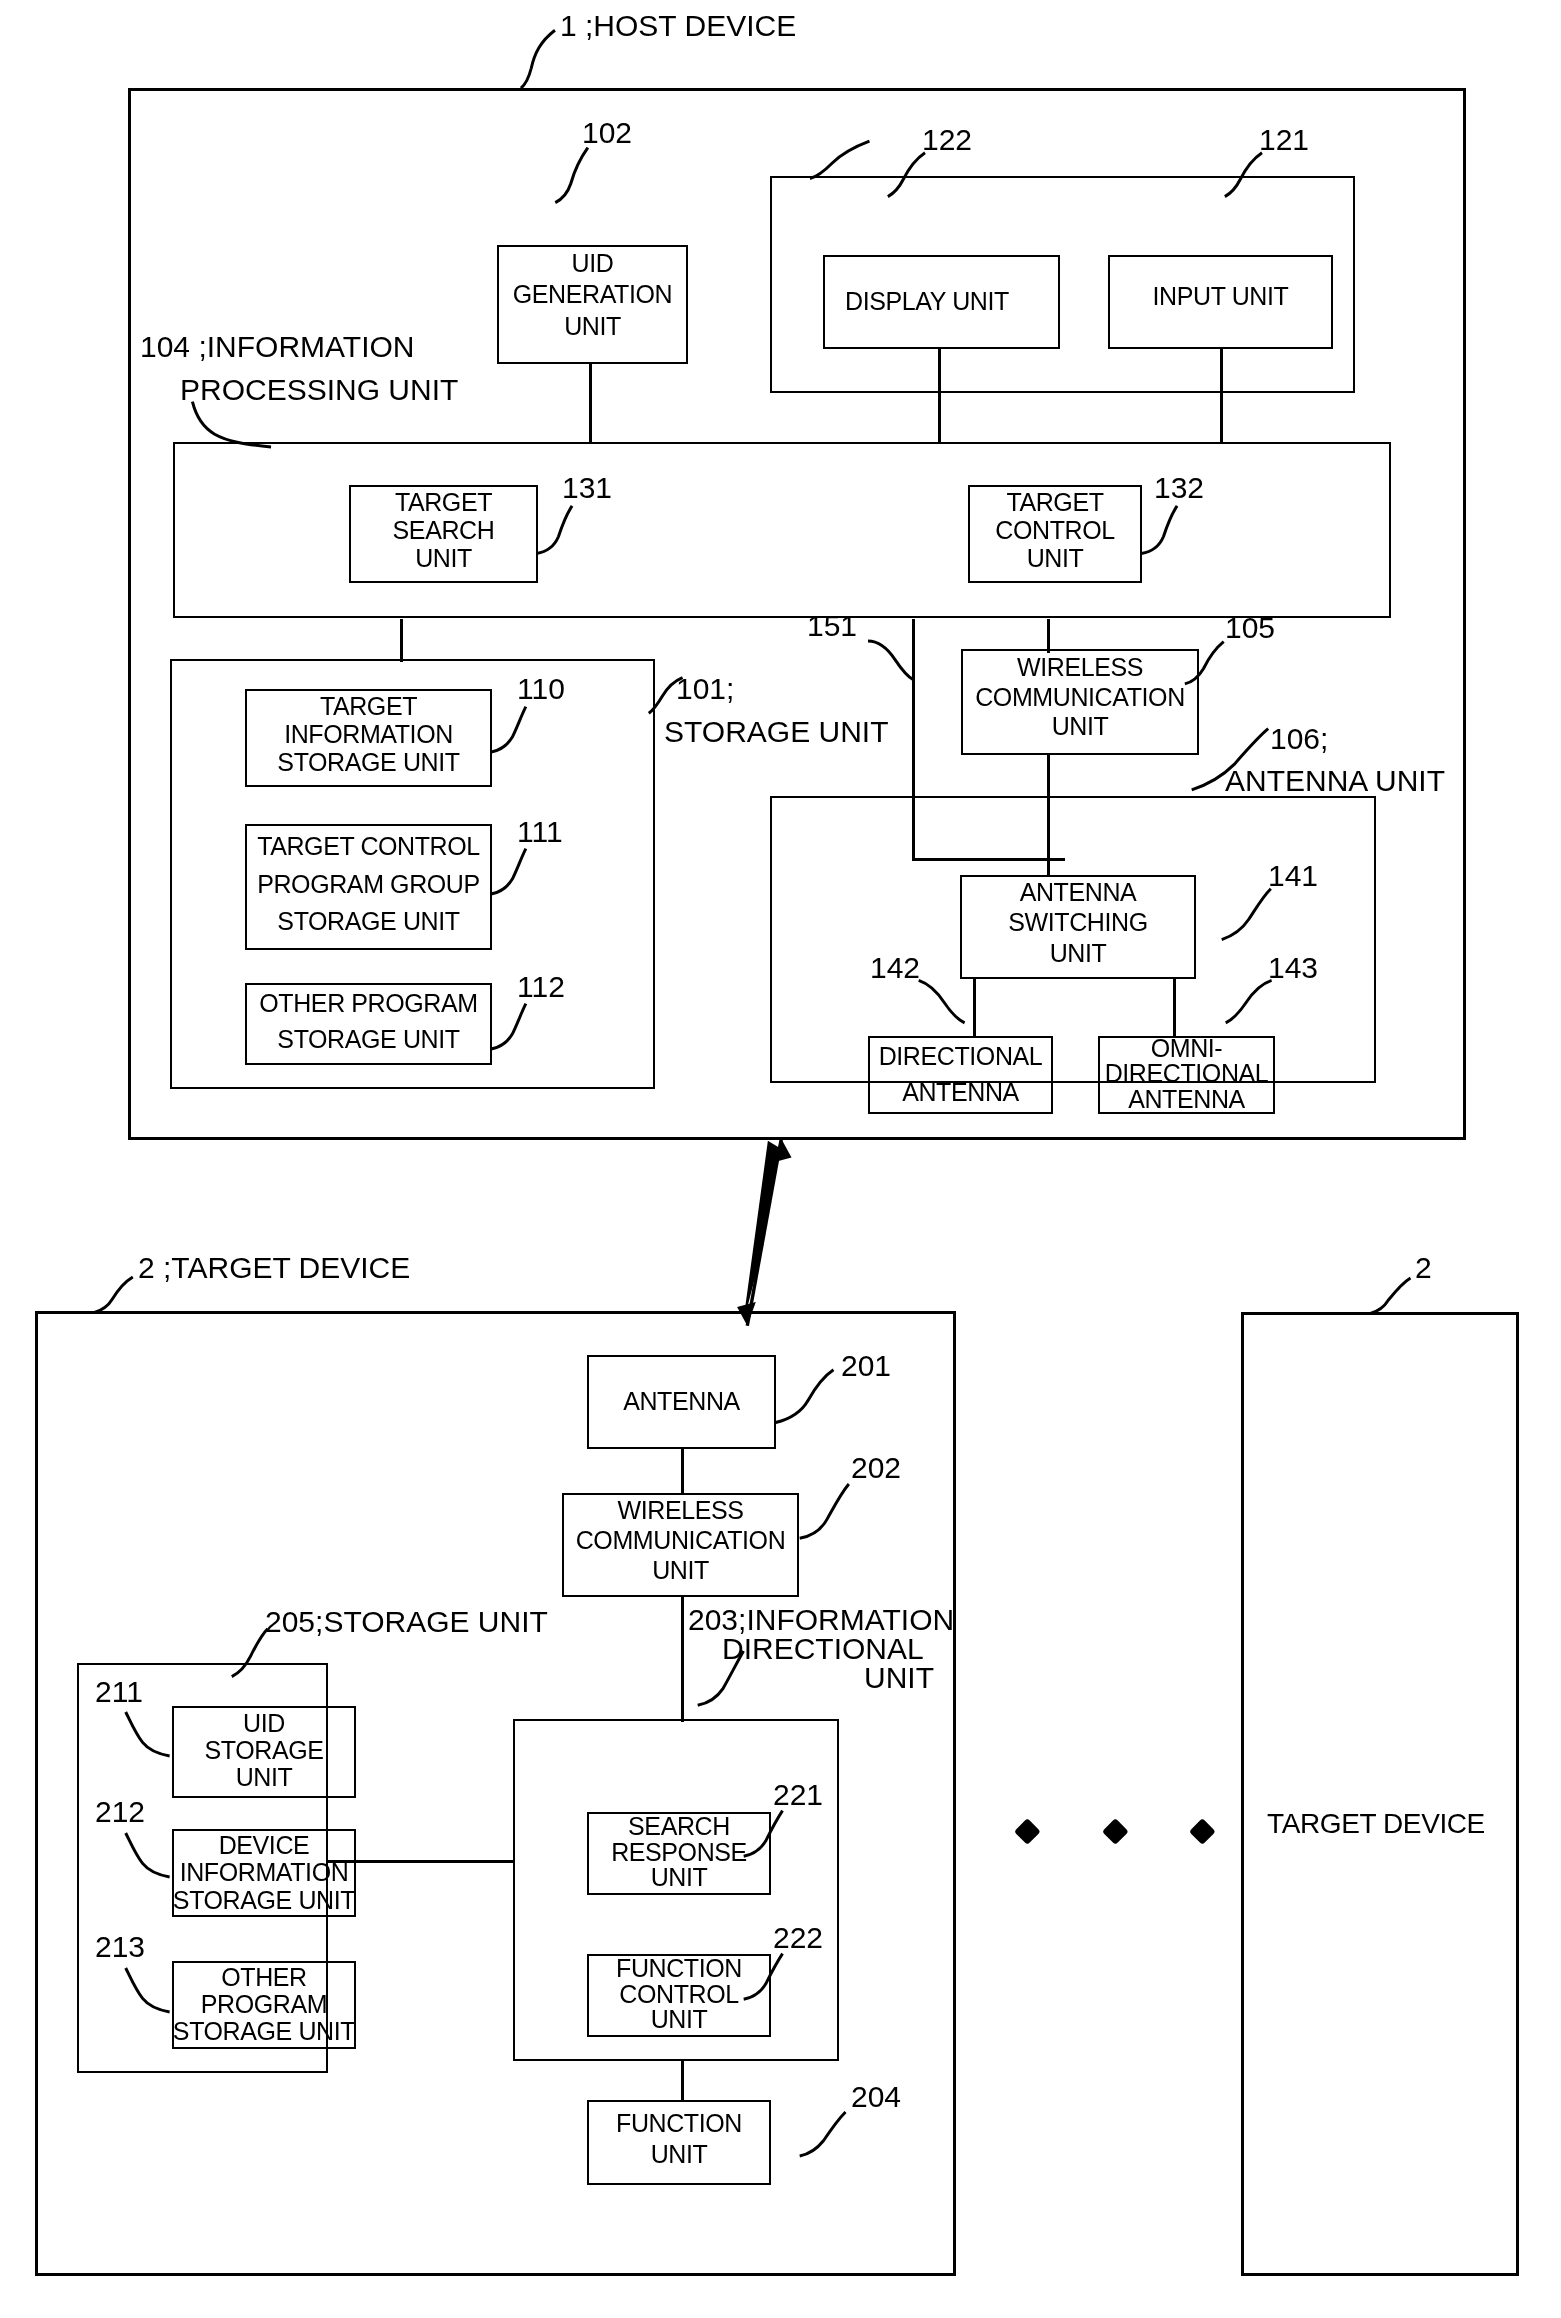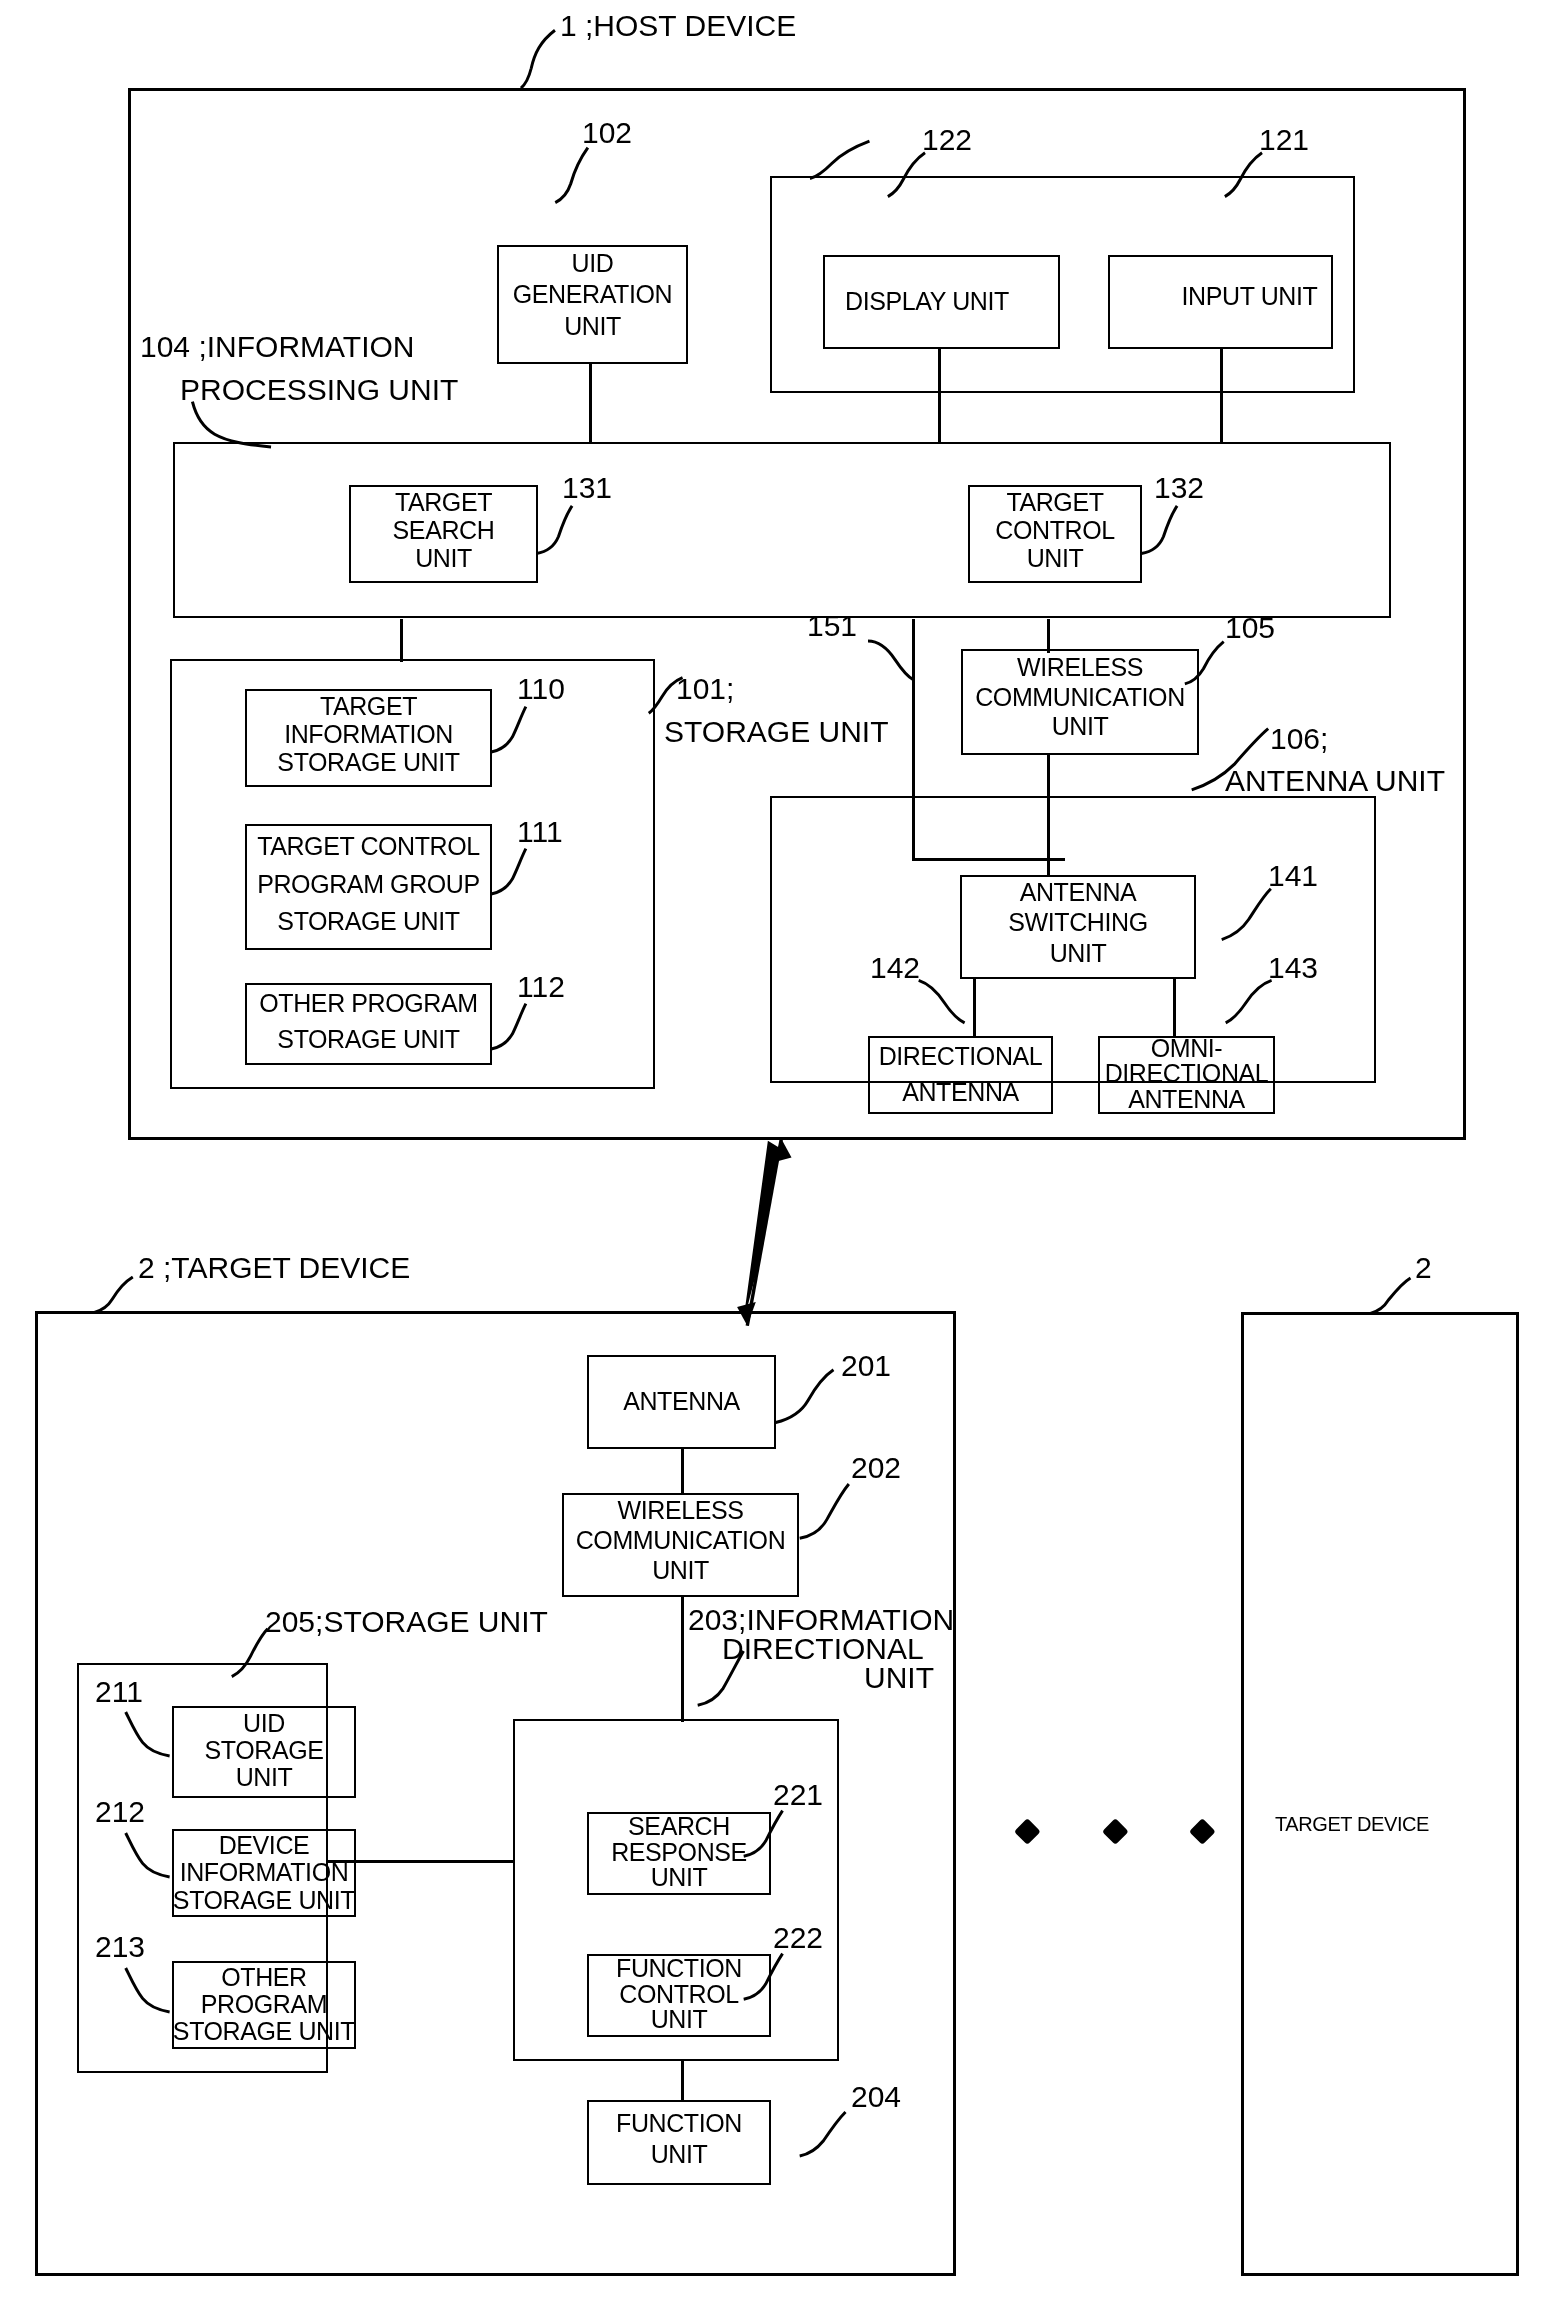--- a/index.html
+++ b/index.html
@@ -42,21 +42,21 @@
     <path d="M46 2 C 34 10, 26 22, 20 34 C 15 44, 9 50, 2 54" fill="none" stroke="#000" stroke-width="3.5"></path>
   </svg>
   <div class="box thin" style="left:823px;top:255px;width:237px;height:94px;"></div>
   <div class="lbl boxlbl" style="left:823px;top:255px;width:208px;height:94px;">DISPLAY UNIT</div>
 
   <div class="ref" style="left:1259px;top:123px;">121</div>
   <svg class="leader" style="left:1223px;top:151px;width:51px;height:49px;" viewBox="0 0 60 58" width="51" height="49">
     <path d="M46 2 C 34 10, 26 22, 20 34 C 15 44, 9 50, 2 54" fill="none" stroke="#000" stroke-width="3.5"></path>
   </svg>
   <div class="box thin" style="left:1108px;top:255px;width:225px;height:94px;"></div>
-  <div class="lbl boxlbl" style="left:1108px;top:255px;width:225px;height:84px;margin-left:29px;">INPUT UNIT</div>
+  <div class="lbl boxlbl" style="left:1108px;top:255px;width:225px;height:84px;">INPUT UNIT</div>
 
   <div class="line vl" style="left:938px;top:349px;height:95px;"></div>
   <div class="line vl" style="left:1220px;top:349px;height:95px;"></div>
 
   <div class="ref" style="left:582px;top:116px;">102</div>
   <svg class="leader" style="left:545px;top:146px;width:60px;height:60px;" viewBox="0 0 70 70" width="60" height="60">
     <path d="M50 2 C 40 16, 34 30, 30 44 C 26 56, 20 62, 12 66" fill="none" stroke="#000" stroke-width="3.5"></path>
   </svg>
   <div class="box thin" style="left:497px;top:245px;width:191px;height:119px;"></div>
   <div class="lbl boxlbl" style="left:497px;top:247px;width:191px;height:34px;">UID</div>
@@ -283,16 +283,16 @@
 
   <div class="dot" style="left:1018px;top:1822px;"></div>
   <div class="dot" style="left:1106px;top:1822px;"></div>
   <div class="dot" style="left:1193px;top:1822px;"></div>
 
   <div class="ref" style="left:1415px;top:1251px;">2</div>
   <svg class="leader" style="left:1368px;top:1276px;width:51px;height:43px;" viewBox="0 0 60 50" width="51" height="43">
     <path d="M50 2 C 40 8, 32 18, 24 28 C 18 38, 10 42, 2 44" fill="none" stroke="#000" stroke-width="3.5"></path>
   </svg>
   <div class="box outer" style="left:1241px;top:1312px;width:278px;height:964px;"></div>
-  <div class="lbl boxlbl" style="left:1241px;top:1802px;width:222px;height:44px;font-size:20px;">TARGET DEVICE</div>
+  <div class="lbl boxlbl" style="left:1241px;top:1802px;width:222px;height:44px;font-size:28px;padding-left:24px;">TARGET DEVICE</div>
 
 </div>
 
 
 </body></html>

